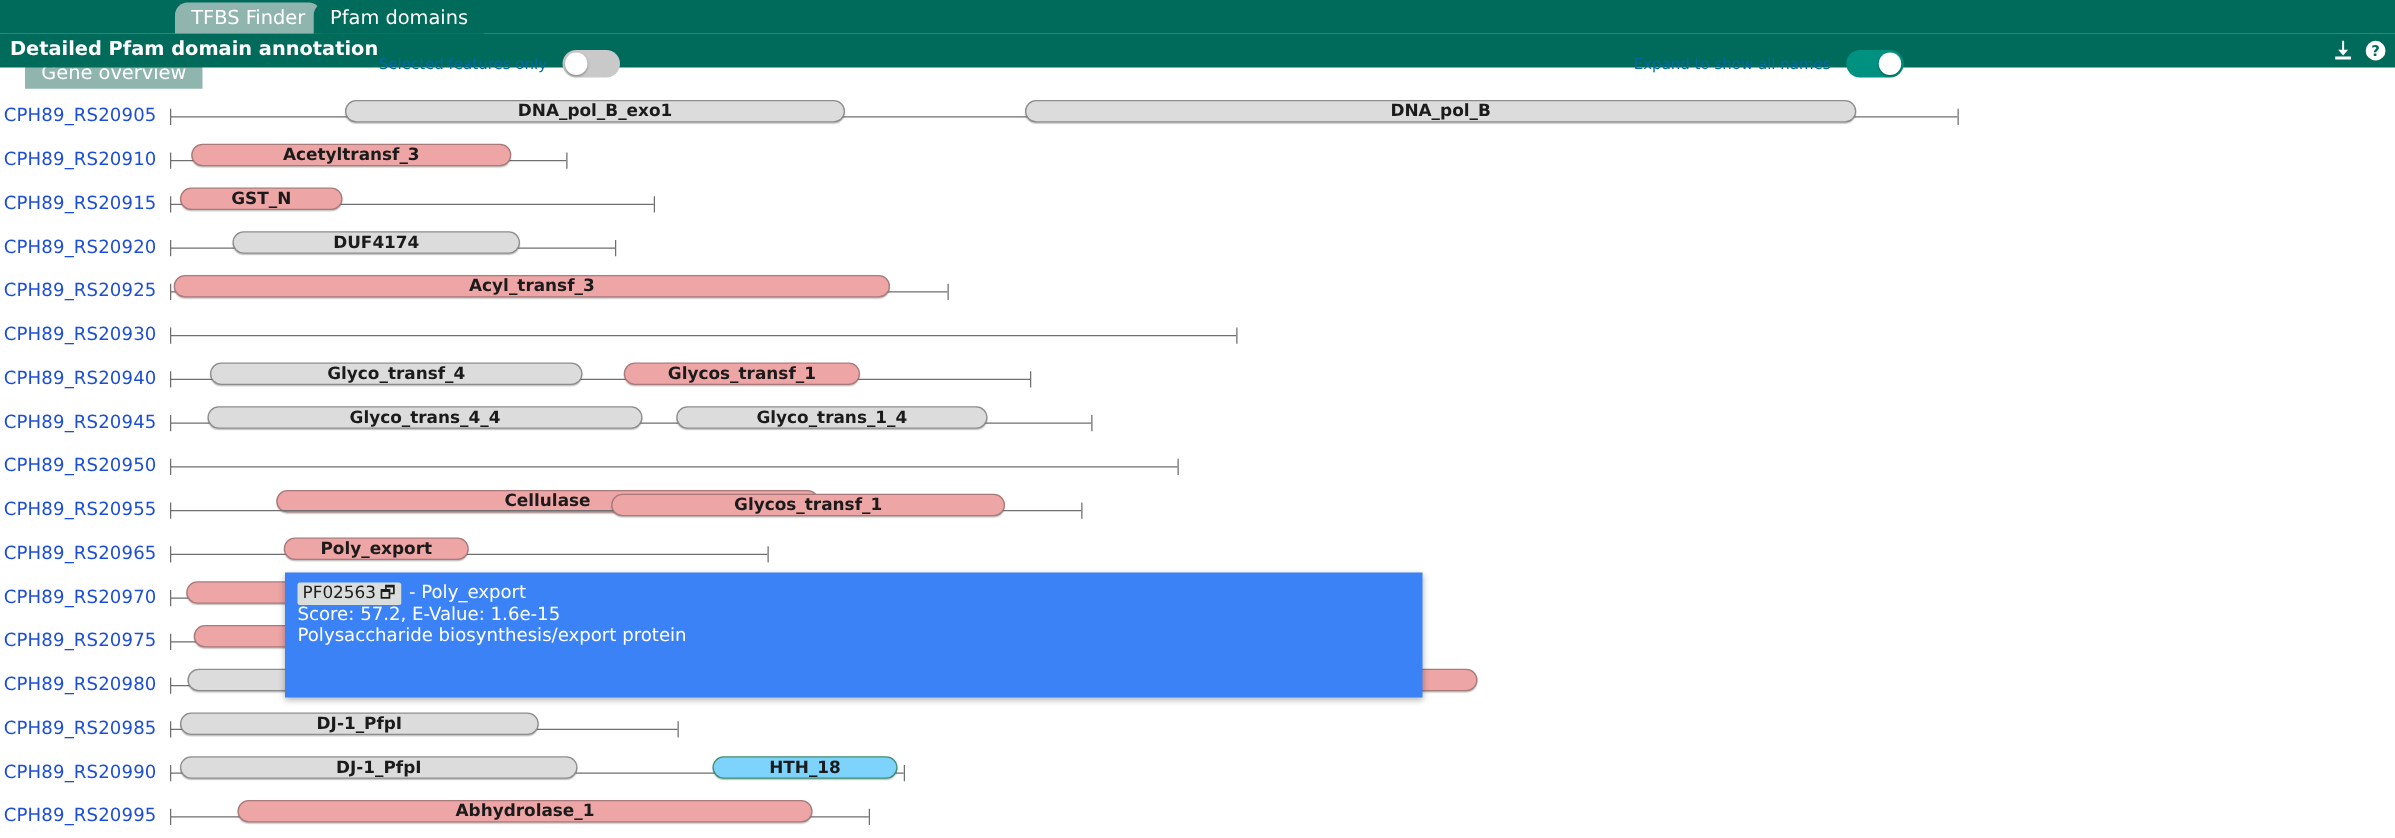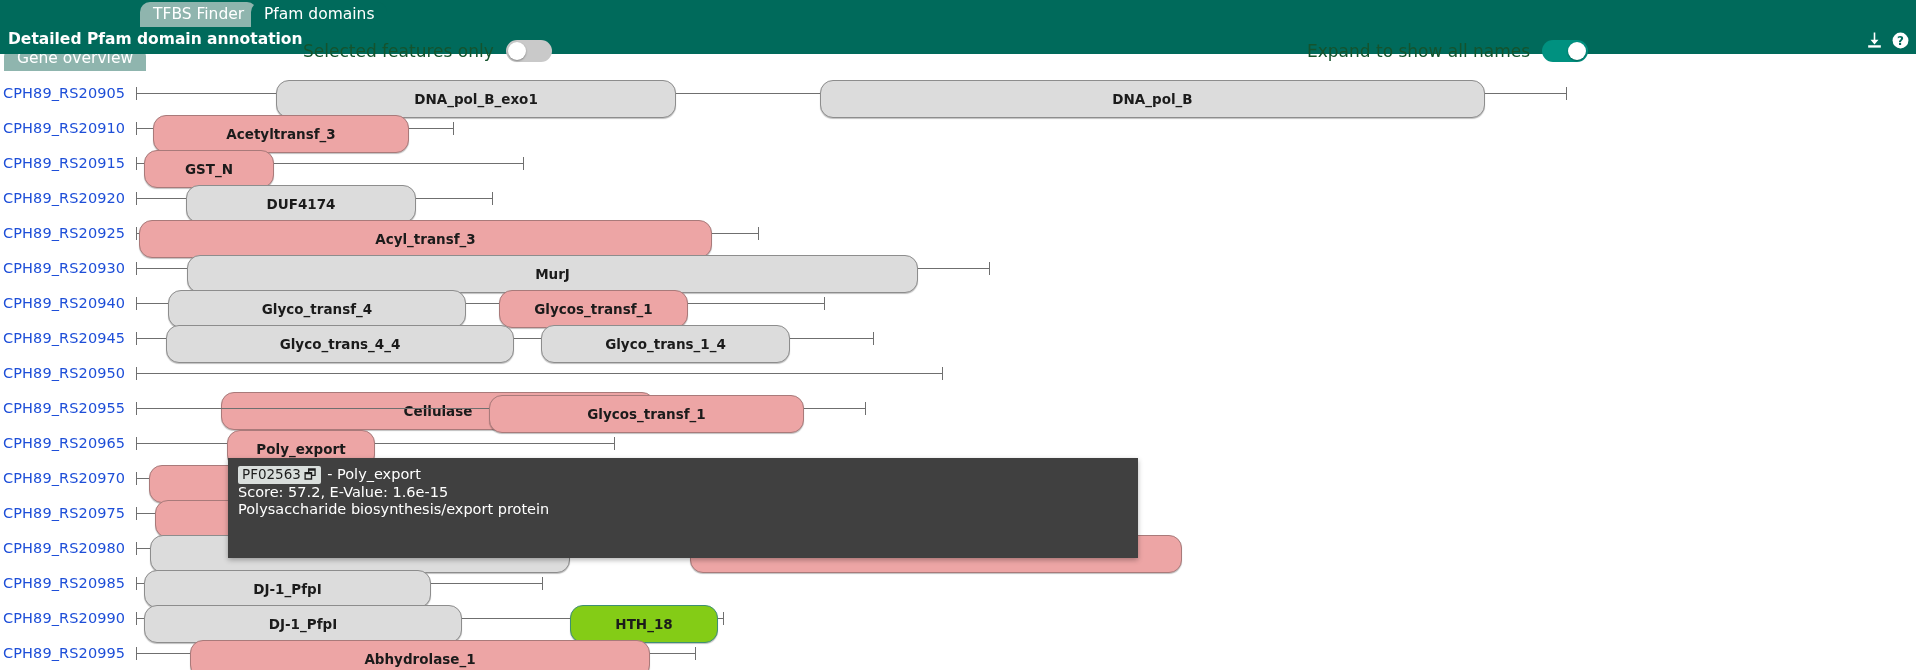--- a/index.html
+++ b/index.html
@@ -64,22 +64,22 @@
 
   
   .ctrl {
     position: absolute;
     display: flex;
     align-items: center;
     gap: 12px;
     height: 26px;
   }
   .ctrl .lbl {
-    font-size: 17px;
-    color: #14532d;
+    font-size: 12px;
+    color: #0369a1;
     white-space: nowrap;
   }
   .switch {
     position: relative;
     width: 46px; height: 22px;
     border-radius: 11px;
     background: #c9c9c9;
     flex: 0 0 auto;
   }
   .switch.on { background: #009180; }
@@ -117,42 +117,42 @@
   }
   .tick {
     position: absolute;
     top: 11px;
     width: 1px; height: 13px;
     background: #6f6f6f;
   }
   .dom {
     position: absolute;
     top: 4px;
-    height: 38px;
+    height: 18px;
     border: 1px solid #8a8a8a;
     border-radius: 13px;
     box-sizing: border-box;
     display: flex;
     align-items: center;
     justify-content: center;
     font-size: 13.5px;
     font-weight: bold;
     color: #1b1b1b;
     white-space: nowrap;
     overflow: hidden;
     box-shadow: 0 1px 1px rgba(0,0,0,.25);
   }
   .dom.grey  { background: #dcdcdc; border-color: #8d8d8d; }
   .dom.pink  { background: #eda5a5; border-color: #a97a7a; }
-  .dom.green { background: #84cc16; border-color: #3e8f74; }
+  .dom.green { background: #7dd3fc; border-color: #3e8f74; }
 
   
   .tooltip {
     position: absolute;
-    background: #404040;
+    background: #3b82f6;
     color: #ffffff;
     padding: 8px 10px 10px 10px;
     box-sizing: border-box;
     font-size: 14.5px;
     line-height: 17.5px;
     box-shadow: 0 2px 5px rgba(0,0,0,.3);
     z-index: 50;
   }
   .tooltip .tline { white-space: nowrap; }
   .tooltip .pfid {
@@ -165,21 +165,21 @@
     margin-right: 2px;
   }
   .tooltip .pfid .extico { margin-left: 3px; }
 </style>
 </head>
 <body>
 
 <div id="app">
 
   <div class="tabbar" id="tabbar">
-      <div class="tab inactive" style="left: 4px; margin-top: 44px;">Gene overview</div>
+      <div class="tab inactive" style="left: 20px; margin-top: 44px;">Gene overview</div>
       <div class="tab inactive" style="left: 140px;">TFBS Finder</div>
       <div class="tab active" style="left: 251px;">Pfam domains</div>
     </div>
 
   <div class="titlebar">
     <div class="ttl">Detailed Pfam domain annotation</div>
     <div class="hdr-icons">
       <span title="download">
         <svg width="19" height="19" viewBox="0 0 24 24" fill="#ffffff">
           <path d="M11 2h2v9h4l-5 6-5-6h4V2z"></path>
@@ -245,21 +245,20 @@
         <div class="axis" style="left: 136px; width: 622px;"></div>
         <div class="tick" style="left: 136px;"></div>
         <div class="tick" style="left: 758px;"></div>
         <div class="dom pink" style="left: 139px; width: 573px;">Acyl_transf_3</div>
       </div>
       <div class="row">
         <div class="gname">CPH89_RS20930</div>
         <div class="axis" style="left: 136px; width: 853px;"></div>
         <div class="tick" style="left: 136px;"></div>
         <div class="tick" style="left: 989px;"></div>
-        <div class="dom grey" style="left: 187px; width: 731px;">MurJ</div>
       </div>
       <div class="row">
         <div class="gname">CPH89_RS20940</div>
         <div class="axis" style="left: 136px; width: 688px;"></div>
         <div class="tick" style="left: 136px;"></div>
         <div class="tick" style="left: 824px;"></div>
         <div class="dom grey" style="left: 168px; width: 298px;">Glyco_transf_4</div>
         <div class="dom pink" style="left: 499px; width: 189px;">Glycos_transf_1</div>
       </div>
       <div class="row">

